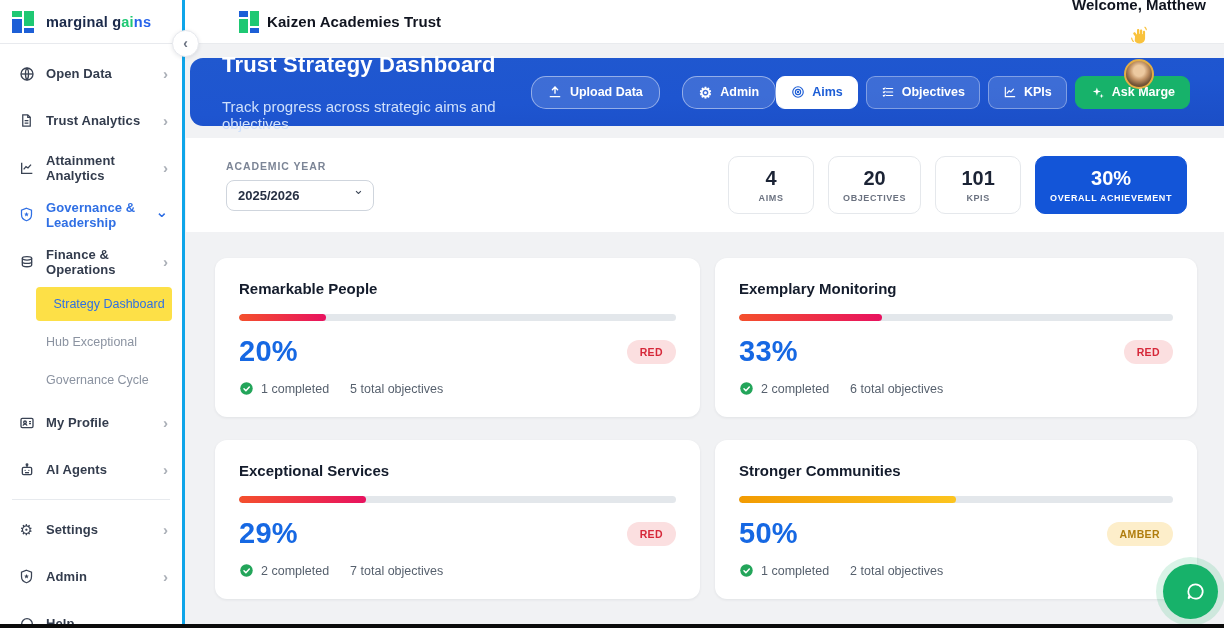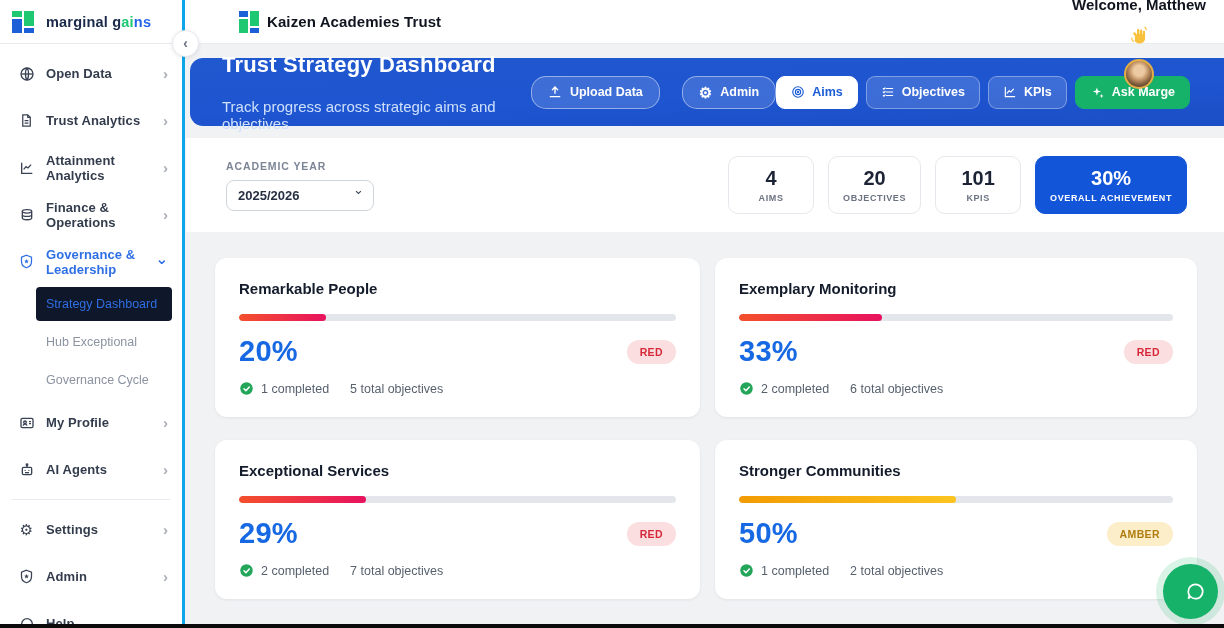--- a/index.html
+++ b/index.html
@@ -18,21 +18,21 @@
 
   .nav { padding-top:6px; }
   .nav-item { height:47px; display:flex; align-items:center; padding:0 14px 0 18px; cursor:pointer; color:#333c4d; }
   .nav-item .icn { width:17px; height:17px; margin-right:11px; flex:0 0 auto; color:#3a4354; display:flex; align-items:center; justify-content:center; }
   .nav-item .lbl { font-size:13px; font-weight:600; letter-spacing:.1px; }
   .nav-item .chev { margin-left:auto; color:#55607080; font-size:15px; font-weight:600; }
   .chev-r::before { content:"\203A"; }
   .chev-d::before { content:"\2304"; position:relative; top:-3px; }
   .nav-item.active, .nav-item.active .icn, .nav-item.active .chev { color:#2f6fe4; }
   .sub-item { height:38px; display:flex; align-items:center; margin-left:36px; padding-left:10px; font-size:12.5px; color:#8b93a1; cursor:pointer; }
-  .sub-item.active { background:#0f172a; color:#2f6fe4; border-radius:4px; height:34px; margin:2px 10px 2px 36px; }
+  .sub-item.active { background:#fde047; color:#2f6fe4; border-radius:4px; height:34px; margin:2px 10px 2px 36px;justify-content:center; }
   .nav-divider { height:1px; background:#e7eaee; margin:6px 12px; }
   .glyph-gear::before { content:"\2699"; font-size:15px; line-height:1; }
 
   .collapse-btn { position:absolute; left:172px; top:30px; width:27px; height:27px; border-radius:50%; background:#fff; border:1px solid #e7e9ee; box-shadow:0 1px 4px rgba(20,30,50,.10); z-index:5; color:#6b7382; font-size:14px; font-weight:700; display:flex; align-items:center; justify-content:center; cursor:pointer; }
   .collapse-btn::before { content:"\2039"; position:relative; top:-1px; }
 
   
   .topbar { position:absolute; left:185px; top:0; width:1039px; height:44px; background:#fff; border-bottom:1px solid #e9ebee; display:flex; align-items:center; padding:0 18px 0 24px; z-index:1; }
   .org { display:flex; align-items:center; gap:7px;margin-left:30px; }
   .org-mark { width:21px; height:21px; display:grid; grid-template-columns:9px 9px; gap:2px; }
@@ -135,40 +135,40 @@
     <div class="nav-item">
       <span class="icn">
           <svg width="16" height="16" viewBox="0 0 24 24" fill="none" stroke="currentColor" stroke-width="2">
             <path d="M4 4v16h16"></path>
             <polyline points="7,14 10.5,10 13.5,12 18,7"></polyline>
           </svg>
         </span>
       <span class="lbl">Attainment Analytics</span>
       <span class="chev chev-r"></span>
     </div>
+    <div class="nav-item active">
+      <span class="icn">
+          <svg width="15" height="15" viewBox="0 0 24 24" fill="none" stroke="currentColor" stroke-width="2">
+            <path d="M12 2l8 3v7c0 4.8-3.6 8.8-8 10-4.4-1.2-8-5.2-8-10V5z"></path>
+            <polygon points="12,8 13.1,10.5 15.7,10.7 13.7,12.4 14.4,15 12,13.5 9.6,15 10.3,12.4 8.3,10.7 10.9,10.5" fill="currentColor" stroke="none"></polygon>
+          </svg>
+        </span>
+      <span class="lbl">Governance &amp; Leadership</span>
+      <span class="chev chev-d"></span>
+    </div>
     <div class="nav-item">
       <span class="icn">
           <svg width="16" height="16" viewBox="0 0 24 24" fill="none" stroke="currentColor" stroke-width="2">
             <ellipse cx="12" cy="6.5" rx="7" ry="2.6"></ellipse>
             <path d="M5 6.5v5c0 1.4 3.1 2.6 7 2.6s7-1.2 7-2.6v-5"></path>
             <path d="M5 11.5v5c0 1.4 3.1 2.6 7 2.6s7-1.2 7-2.6v-5"></path>
           </svg>
         </span>
       <span class="lbl">Finance &amp; Operations</span>
       <span class="chev chev-r"></span>
-    </div>
-    <div class="nav-item active">
-      <span class="icn">
-          <svg width="15" height="15" viewBox="0 0 24 24" fill="none" stroke="currentColor" stroke-width="2">
-            <path d="M12 2l8 3v7c0 4.8-3.6 8.8-8 10-4.4-1.2-8-5.2-8-10V5z"></path>
-            <polygon points="12,8 13.1,10.5 15.7,10.7 13.7,12.4 14.4,15 12,13.5 9.6,15 10.3,12.4 8.3,10.7 10.9,10.5" fill="currentColor" stroke="none"></polygon>
-          </svg>
-        </span>
-      <span class="lbl">Governance &amp; Leadership</span>
-      <span class="chev chev-d"></span>
     </div>
 
     <div class="sub-item active">
         <span>Strategy Dashboard</span>
       </div>
     <div class="sub-item">
         <span>Hub Exceptional</span>
       </div>
     <div class="sub-item">
         <span>Governance Cycle</span>

